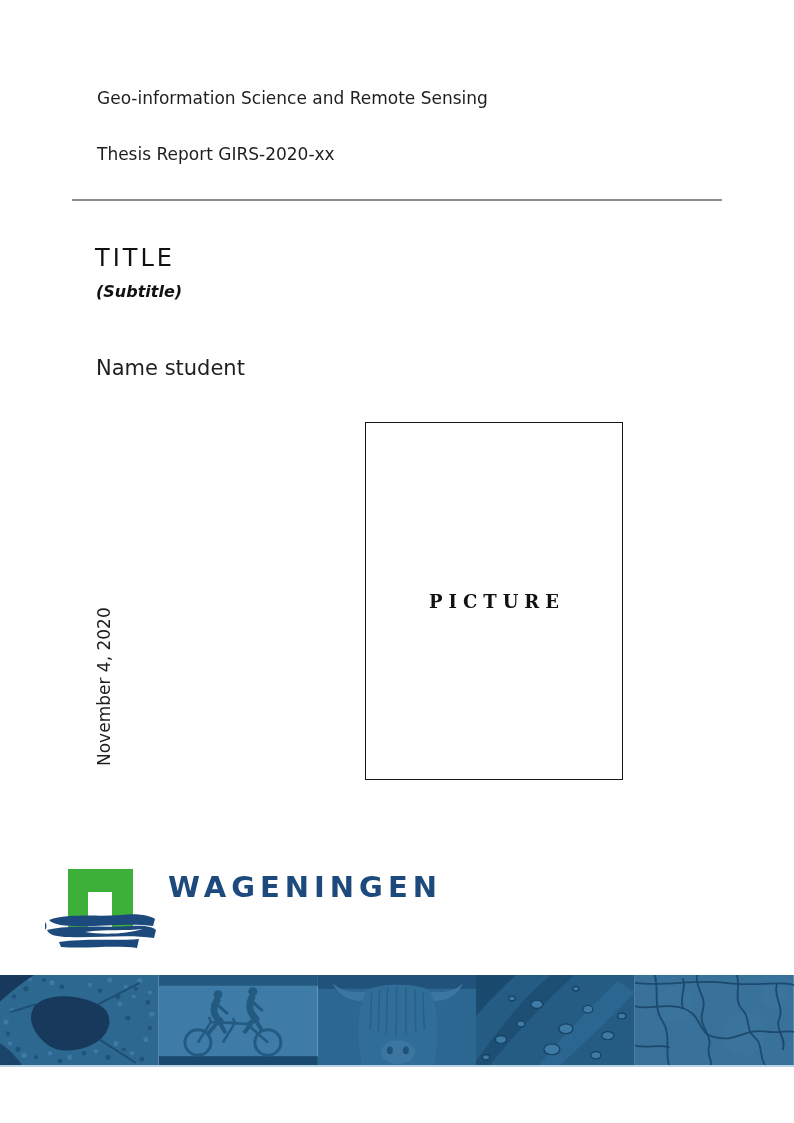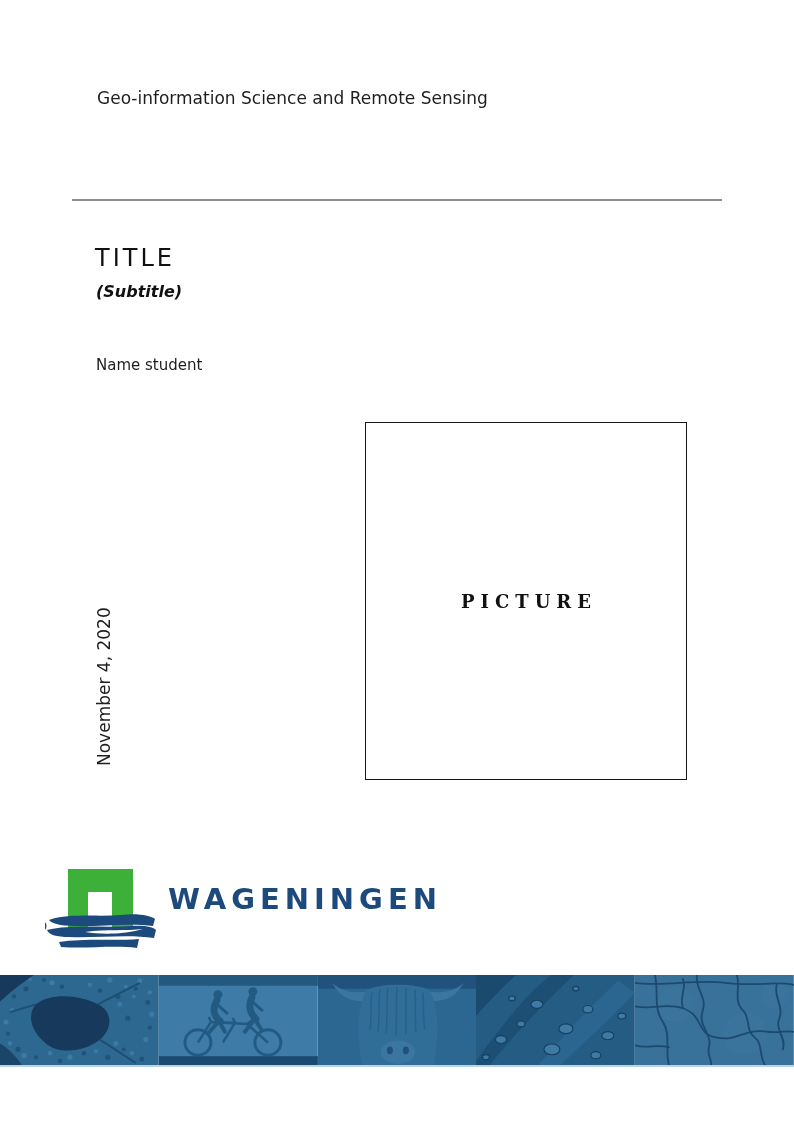--- a/index.html
+++ b/index.html
@@ -13,59 +13,60 @@
     font-family:"DejaVu Sans","Liberation Sans",sans-serif;
     color:#1e1e1e;
     text-align:center;
   }
   .abs { position:absolute; }
   .program-line  { left:97px;  top:88px;  font-size:17px; }
   .report-line   { left:97px;  top:144px; font-size:17px; }
   .divider-rule  { left:72px;  top:199px; width:650px; height:2px; background:#8d8d8d; }
   .thesis-title  { left:95px;  top:244px; font-size:24px; letter-spacing:3px; color:#111; }
   .thesis-subtitle { left:96px; top:262px; font-size:16px; font-weight:bold; font-style:italic; color:#111;margin-top:20px; }
-  .author-name   { left:96px;  top:356px; font-size:15px; }
+  .author-name   { left:96px;  top:356px; font-size:21px; }
   .picture-box   {
-    left:365px; top:422px; width:322px; height:358px;
+    left:365px; top:422px; width:258px; height:358px;
     border:1.5px solid #161616;
     display:flex; align-items:center; justify-content:center;
   }
   .picture-label {
     font-family:"DejaVu Serif","Liberation Serif",serif;
     font-weight:bold; font-size:18px;
     letter-spacing:6px; padding-left:6px;
     color:#111;
   }
   .thesis-date {
     left:94px; top:766px;
     font-size:17px; white-space:nowrap;
     transform:rotate(-90deg); transform-origin:0 0;
   }
   .logo-mark { left:45px; top:862px; width:115px; height:95px; }
-  .logo-text { left:168px; top:872px;margin-top:12px; }
+  .logo-text { left:168px; top:872px; }
   .wordmark  {
     font-size:29px; font-weight:bold; letter-spacing:5px;
     line-height:1.05; color:#1D4A7C; white-space:nowrap;
   }
   .tagline   {
     font-size:17px; font-weight:bold; letter-spacing:3px;
     margin-top:9px; line-height:1.05; color:#41AE49; white-space:nowrap;
   }
   .photo-banner {
     left:0; top:975px; width:794px; height:92px;
     display:flex; border-bottom:2px solid #b9d2e4;
   }
   .photo-banner svg { display:block; width:20%; height:100%; flex:1 1 20%; }
 </style>
 </head>
 <body>
 
 <div class="page">
 
   <div class="abs program-line">Geo-information Science and Remote Sensing</div>
+  <div class="abs report-line">Thesis Report GIRS-2020-xx</div>
 
   <div class="abs divider-rule"></div>
 
   <div class="abs thesis-title">TITLE</div>
   <div class="abs thesis-subtitle">(Subtitle)</div>
 
   <div class="abs author-name">Name student</div>
 
   <div class="abs picture-box">
     <span class="picture-label">PICTURE</span>

